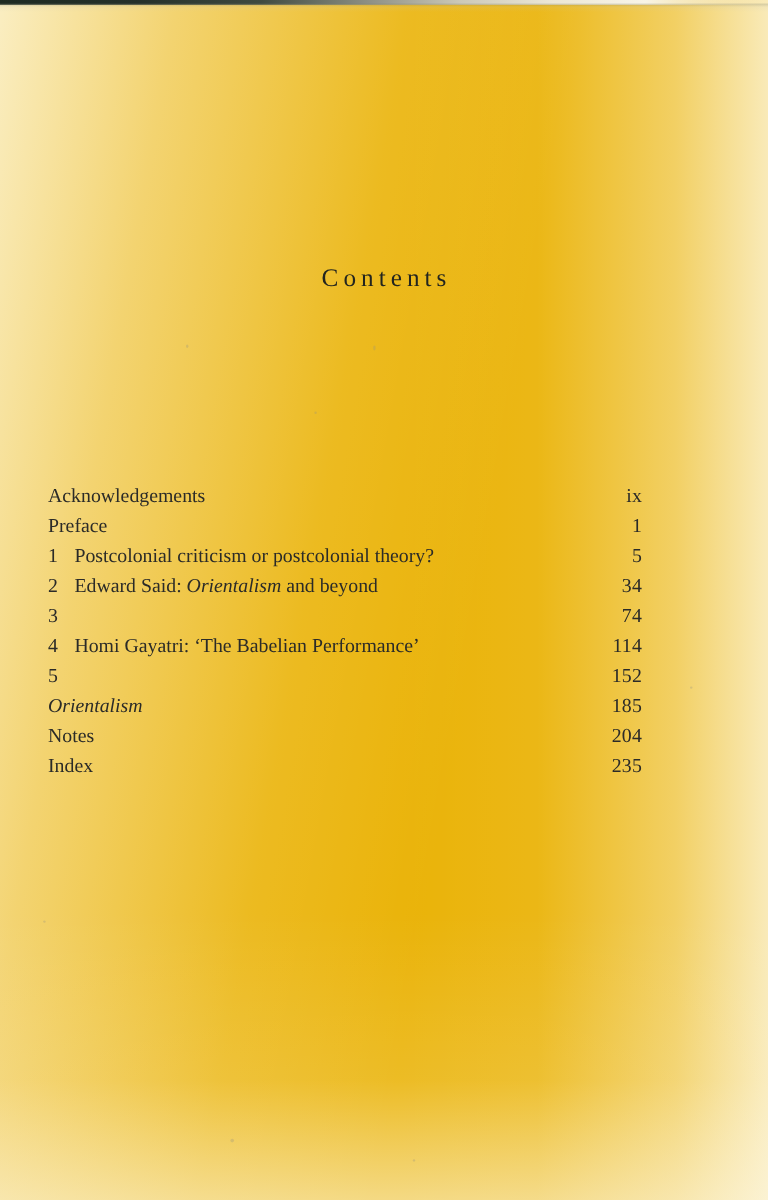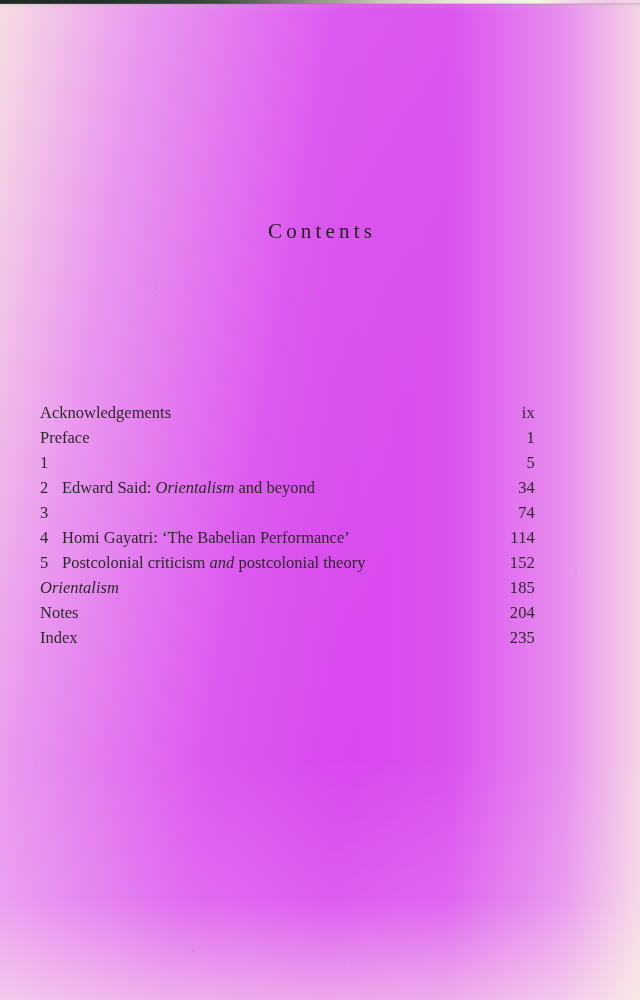--- a/index.html
+++ b/index.html
@@ -160,21 +160,21 @@
   .speck {
     position: absolute;
     background: rgba(150,146,128,0.30);
     border-radius: 50%;
     pointer-events: none;
   }
 </style>
 </head>
 <body>
 
-<div id="page" style="background: #d946ef; color: rgb(43, 43, 40);">
+<div id="page" style="background: #eab308; color: rgb(43, 43, 40);">
 
   <div id="paper-tone-left"></div>
   <div id="paper-tone-right"></div>
   <div id="paper-tone-bottom"></div>
 
   <div id="scan-edge-top"></div>
   <div id="scan-edge-top-soft"></div>
 
   <div id="content">
 
@@ -184,39 +184,39 @@
         <div class="toc-row">
           <span class="toc-label">Acknowledgements</span>
           <span class="toc-page">ix</span>
         </div>
         <div class="toc-row">
           <span class="toc-label">Preface</span>
           <span class="toc-page">1</span>
         </div>
         <div class="toc-row numbered">
           <span class="toc-num">1</span>
+          <span class="toc-label">Postcolonial criticism or postcolonial theory?</span>
           <span class="toc-page">5</span>
         </div>
         <div class="toc-row numbered">
           <span class="toc-num">2</span>
           <span class="toc-label"><span>Edward Said: </span><span class="it">Orientalism</span><span> and beyond</span></span>
           <span class="toc-page">34</span>
         </div>
         <div class="toc-row numbered">
           <span class="toc-num">3</span>
           <span class="toc-page">74</span>
         </div>
         <div class="toc-row numbered">
           <span class="toc-num">4</span>
           <span class="toc-label">Homi Gayatri: ‘The Babelian Performance’</span>
           <span class="toc-page">114</span>
         </div>
         <div class="toc-row numbered">
           <span class="toc-num">5</span>
-          <span class="toc-label"><span>Postcolonial criticism </span><span class="it">and</span><span> postcolonial theory</span></span>
           <span class="toc-page">152</span>
         </div>
         <div class="toc-row conclusion">
           <span class="toc-caption">Orientalism</span>
           <span class="toc-page">185</span>
         </div>
         <div class="toc-row">
           <span class="toc-label">Notes</span>
           <span class="toc-page">204</span>
         </div>

